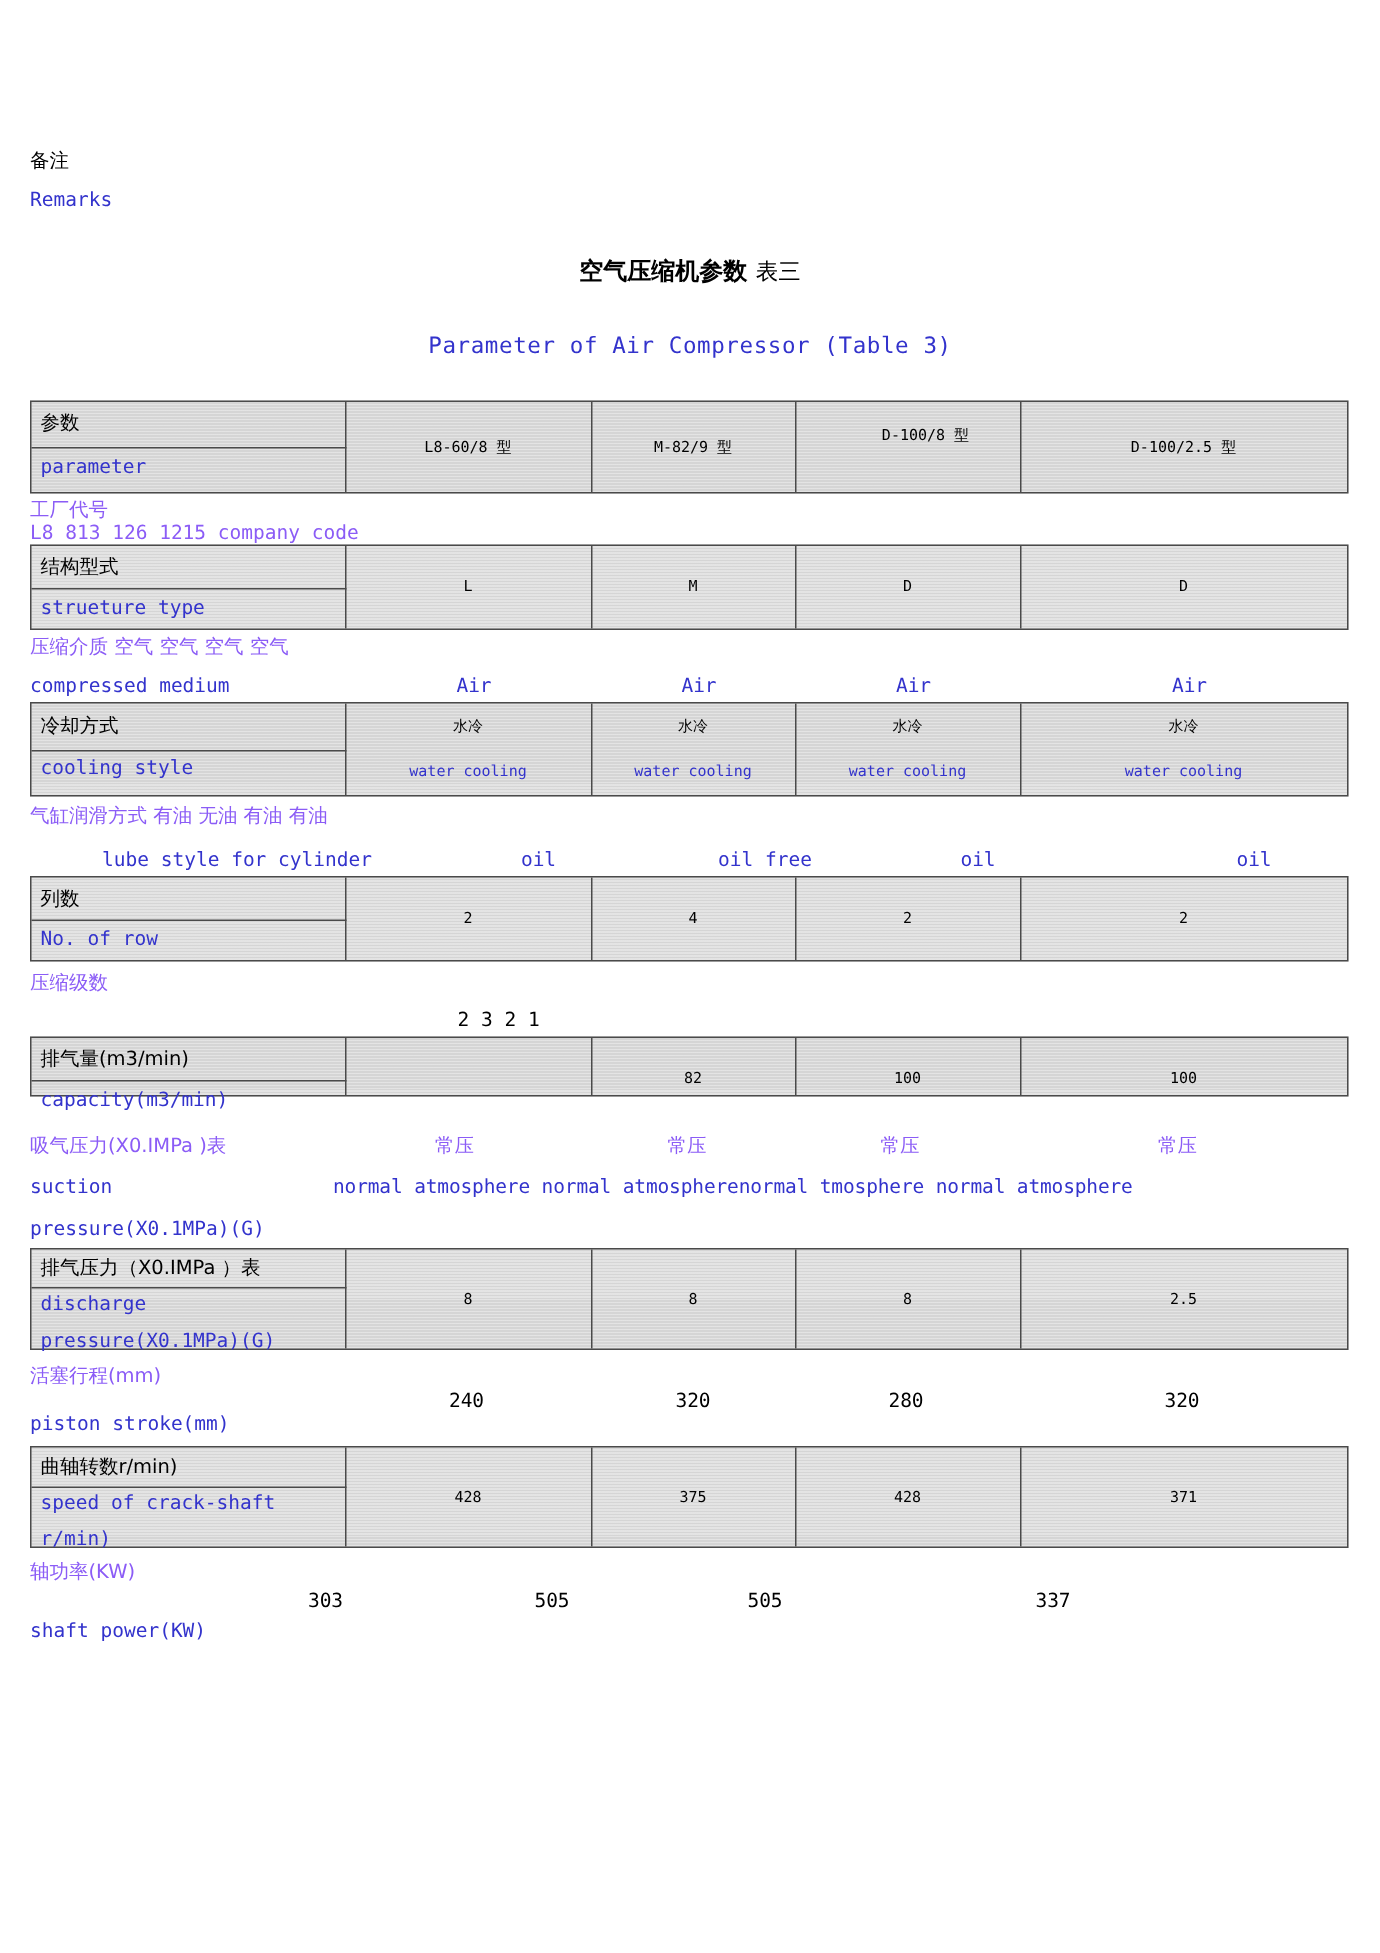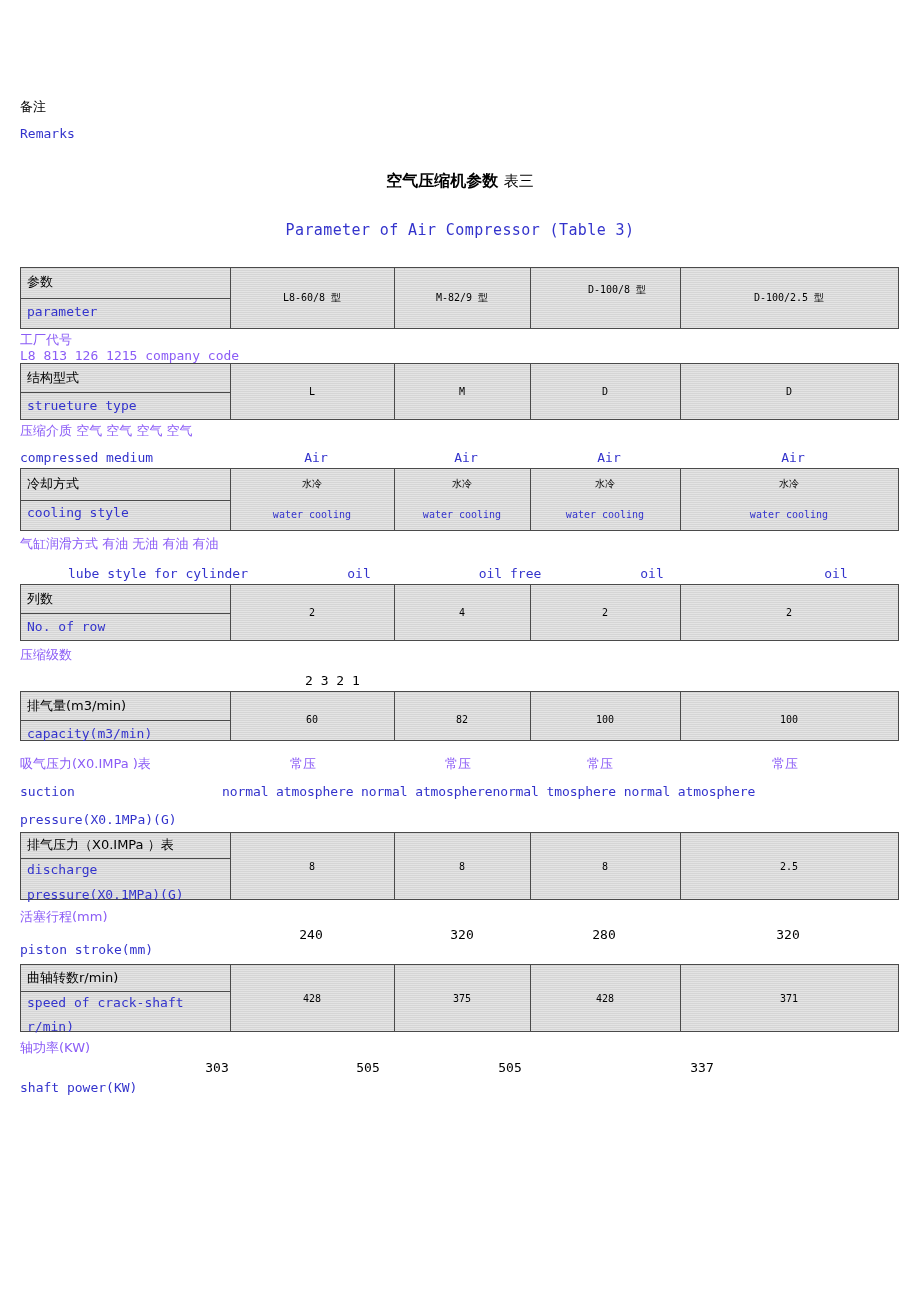--- a/index.html
+++ b/index.html
@@ -259,29 +259,28 @@
     <div class="cell" style="left:509px;top:0;width:150px;height:55px;">2</div>
     <div class="cell" style="left:659px;top:0;width:218px;height:55px;">2</div>
   </div>
 
   <div class="plain" style="top:646px;height:48px;">
     <div class="p-cn" style="left:20px;top:0;">压缩级数</div>
     <div class="p-val p-left" style="left:305px;top:27px;">2 3 2 1</div>
     <div class="p-en" style="left:360px;top:27px;margin-top:36px;">No. of compressing stages</div>
   </div>
 
-  <div class="tbl" style="top:691px;height:50px;">
+  <div class="tbl" style="top:691px;height:40px;">
     <div class="vline" style="left:209px;"></div>
     <div class="vline" style="left:373px;"></div>
     <div class="vline" style="left:509px;"></div>
     <div class="vline" style="left:659px;"></div>
     <div class="hline" style="top:28px;"></div>
     <div class="lbl-cn" style="top:5px;">排气量(m3/min)</div>
     <div class="lbl-en" style="top:34px;">capacity(m3/min)</div>
-    <div class="cell" style="left:209px;top:0;width:164px;height:55px;">60</div>
     <div class="cell" style="left:373px;top:0;width:136px;height:55px;">82</div>
     <div class="cell" style="left:509px;top:0;width:150px;height:55px;">100</div>
     <div class="cell" style="left:659px;top:0;width:218px;height:55px;">100</div>
   </div>
 
   <div class="plain" style="top:755px;height:80px;">
     <div class="p-cn" style="left:20px;top:0;">吸气压力(X0.IMPa )表</div>
     <div class="p-en" style="left:20px;top:29px;">suction</div>
     <div class="p-en" style="left:20px;top:57px;">pressure(X0.1MPa)(G)</div>
 

